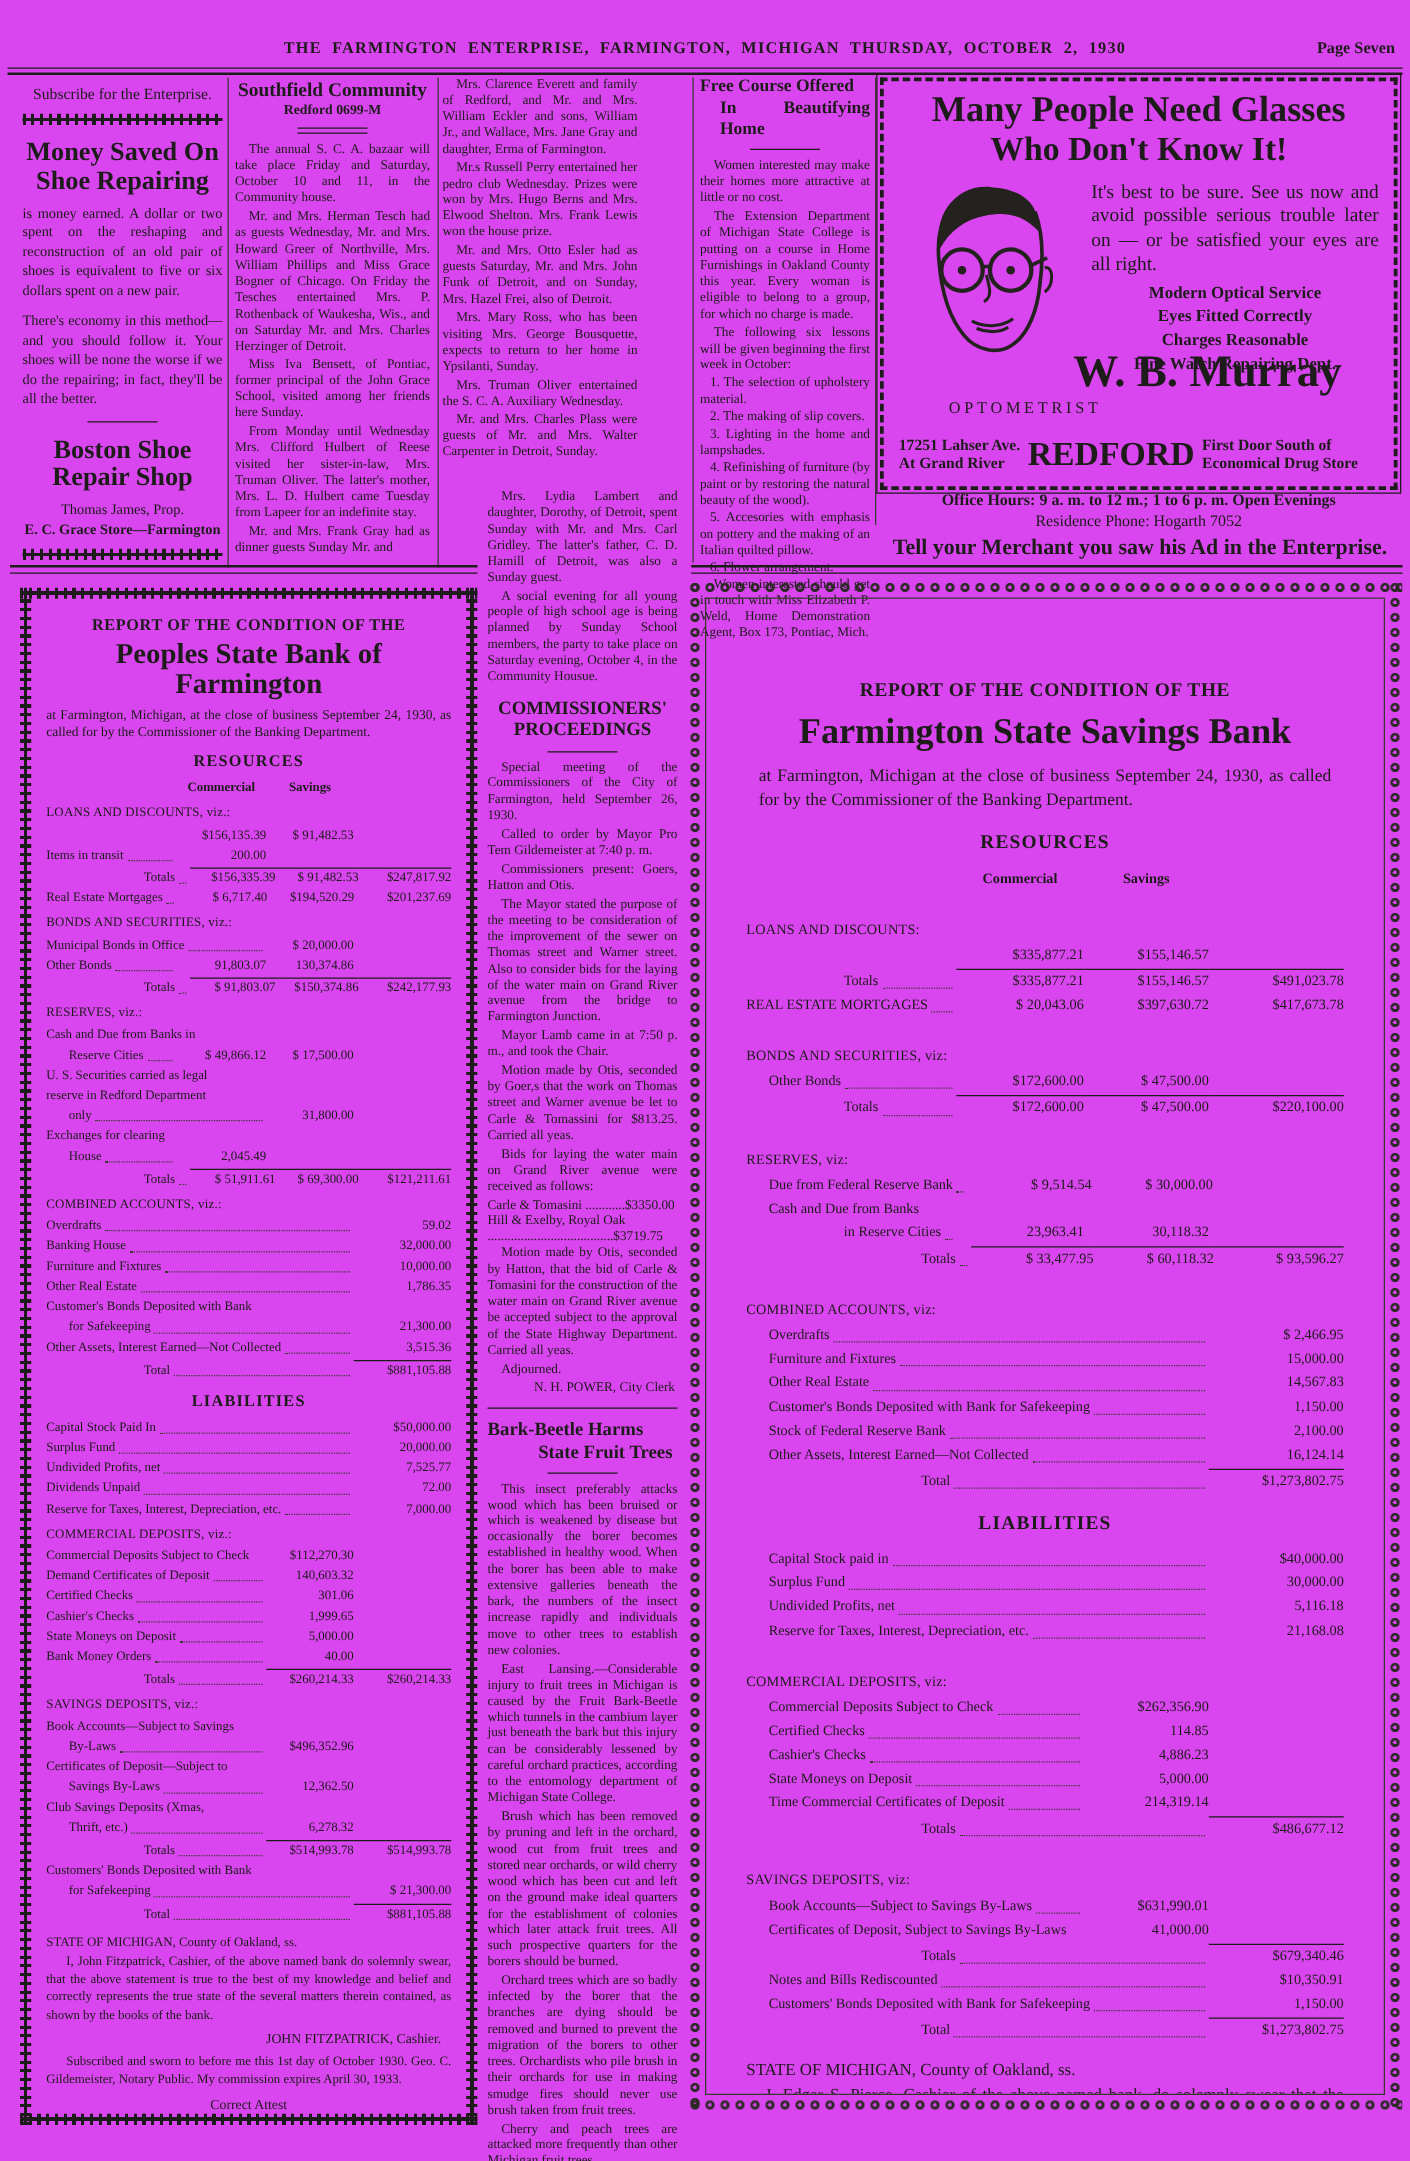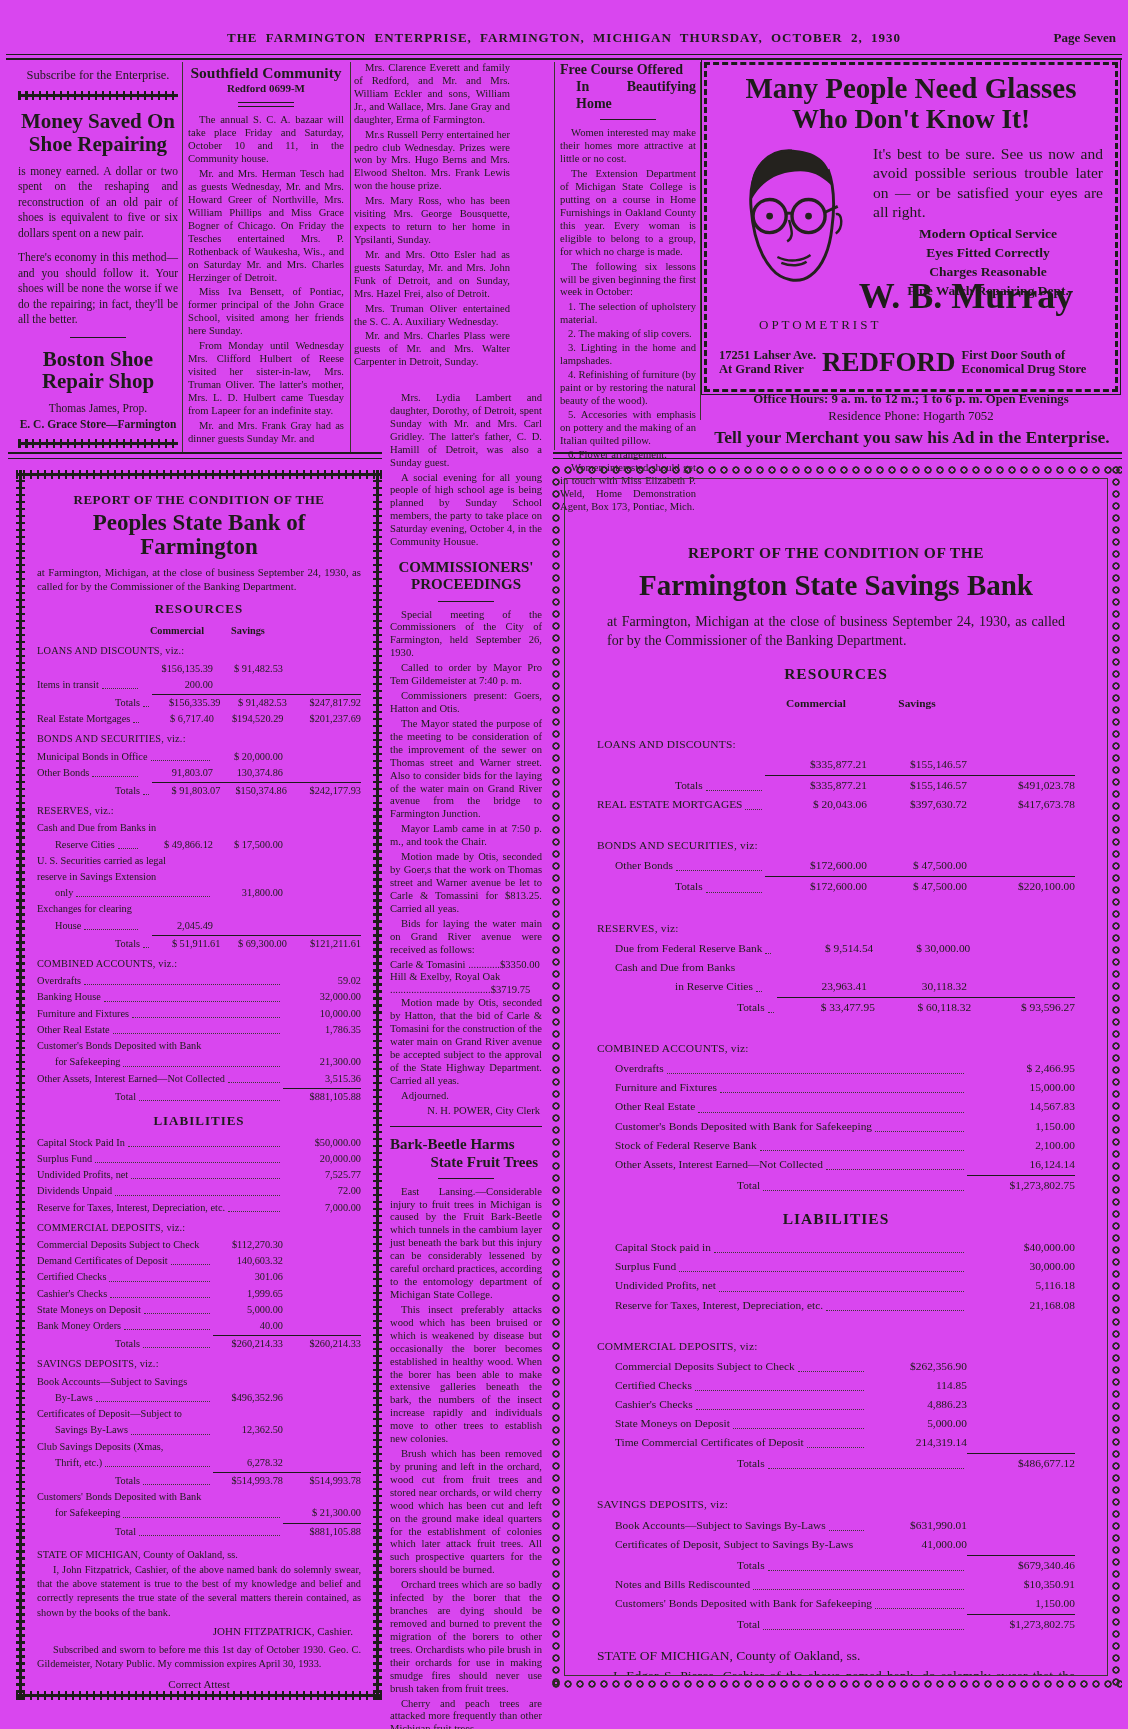--- a/index.html
+++ b/index.html
@@ -162,22 +162,22 @@
         <p class="news-para">Miss Iva Bensett, of Pontiac, former principal of the John Grace School, visited among her friends here Sunday.</p>
         <p class="news-para">From Monday until Wednesday Mrs. Clifford Hulbert of Reese visited her sister-in-law, Mrs. Truman Oliver. The latter's mother, Mrs. L. D. Hulbert came Tuesday from Lapeer for an indefinite stay.</p>
         <p class="news-para">Mr. and Mrs. Frank Gray had as dinner guests Sunday Mr. and</p>
       </div>
   </section>
 
   <section class="col" style="left:354px;top:62px;width:156px">
     <div>
         <p class="news-para">Mrs. Clarence Everett and family of Redford, and Mr. and Mrs. William Eckler and sons, William Jr., and Wallace, Mrs. Jane Gray and daughter, Erma of Farmington.</p>
         <p class="news-para">Mr.s Russell Perry entertained her pedro club Wednesday. Prizes were won by Mrs. Hugo Berns and Mrs. Elwood Shelton. Mrs. Frank Lewis won the house prize.</p>
+        <p class="news-para">Mr. and Mrs. Otto Esler had as guests Saturday, Mr. and Mrs. John Funk of Detroit, and on Sunday, Mrs. Hazel Frei, also of Detroit.</p>
         <p class="news-para">Mrs. Mary Ross, who has been visiting Mrs. George Bousquette, expects to return to her home in Ypsilanti, Sunday.</p>
-        <p class="news-para">Mr. and Mrs. Otto Esler had as guests Saturday, Mr. and Mrs. John Funk of Detroit, and on Sunday, Mrs. Hazel Frei, also of Detroit.</p>
         <p class="news-para">Mrs. Truman Oliver entertained the S. C. A. Auxiliary Wednesday.</p>
         <p class="news-para">Mr. and Mrs. Charles Plass were guests of Mr. and Mrs. Walter Carpenter in Detroit, Sunday.</p>
       </div>
   </section>
 
   <section class="col" style="left:560px;top:62px;width:136px">
     <h3 class="free-head"><span>Free Course Offered</span><span class="l2">In Beautifying Home</span></h3>
     <div class="short-rule"></div>
     <div>
         <p class="news-para">Women interested may make their homes more attractive at little or no cost.</p>
@@ -313,21 +313,21 @@
           <div class="fcap">RESERVES, viz.:</div>
           <div class="flin i0">Cash and Due from Banks in</div>
           <div class="frow">
             <span class="lbl i1">Reserve Cities</span>
             <span class="leader"></span>
             <span class="num c">$ 49,866.12</span>
             <span class="num s">$ 17,500.00</span>
             <span class="num t"></span>
           </div>
           <div class="flin i0">U. S. Securities carried as legal</div>
-          <div class="flin i0">reserve in Savings Extension</div>
+          <div class="flin i0">reserve in Redford Department</div>
           <div class="frow">
             <span class="lbl i1">only</span>
             <span class="leader"></span>
             <span class="num s">31,800.00</span>
             <span class="num t"></span>
           </div>
           <div class="flin i0">Exchanges for clearing</div>
           <div class="frow">
             <span class="lbl i1">House</span>
             <span class="leader"></span>
@@ -520,22 +520,22 @@
       </div>
     <div>
         <p class="news-para">Motion made by Otis, seconded by Hatton, that the bid of Carle &amp; Tomasini for the construction of the water main on Grand River avenue be accepted subject to the approval of the State Highway Department. Carried all yeas.</p>
         <p class="news-para">Adjourned.</p>
       </div>
     <p class="clerk">N. H. POWER, City Clerk</p>
     <div class="col-rule"></div>
     <h3 class="bark-head"><span>Bark-Beetle Harms</span><span class="l2">State Fruit Trees</span></h3>
     <div class="short-rule"></div>
     <div>
+        <p class="news-para">This insect preferably attacks wood which has been bruised or which is weakened by disease but occasionally the borer becomes established in healthy wood. When the borer has been able to make extensive galleries beneath the bark, the numbers of the insect increase rapidly and individuals move to other trees to establish new colonies.</p>
         <p class="news-para">East Lansing.—Considerable injury to fruit trees in Michigan is caused by the Fruit Bark-Beetle which tunnels in the cambium layer just beneath the bark but this injury can be considerably lessened by careful orchard practices, according to the entomology department of Michigan State College.</p>
-        <p class="news-para">This insect preferably attacks wood which has been bruised or which is weakened by disease but occasionally the borer becomes established in healthy wood. When the borer has been able to make extensive galleries beneath the bark, the numbers of the insect increase rapidly and individuals move to other trees to establish new colonies.</p>
         <p class="news-para">Brush which has been removed by pruning and left in the orchard, wood cut from fruit trees and stored near orchards, or wild cherry wood which has been cut and left on the ground make ideal quarters for the establishment of colonies which later attack fruit trees. All such prospective quarters for the borers should be burned.</p>
         <p class="news-para">Orchard trees which are so badly infected by the borer that the branches are dying should be removed and burned to prevent the migration of the borers to other trees. Orchardists who pile brush in their orchards for use in making smudge fires should never use brush taken from fruit trees.</p>
         <p class="news-para">Cherry and peach trees are attacked more frequently than other Michigan fruit trees.</p>
       </div>
 
   </section>
 
   <section class="sbox">
     <div class="sb-strip h t"></div>
     <div class="sb-strip h b"></div>

